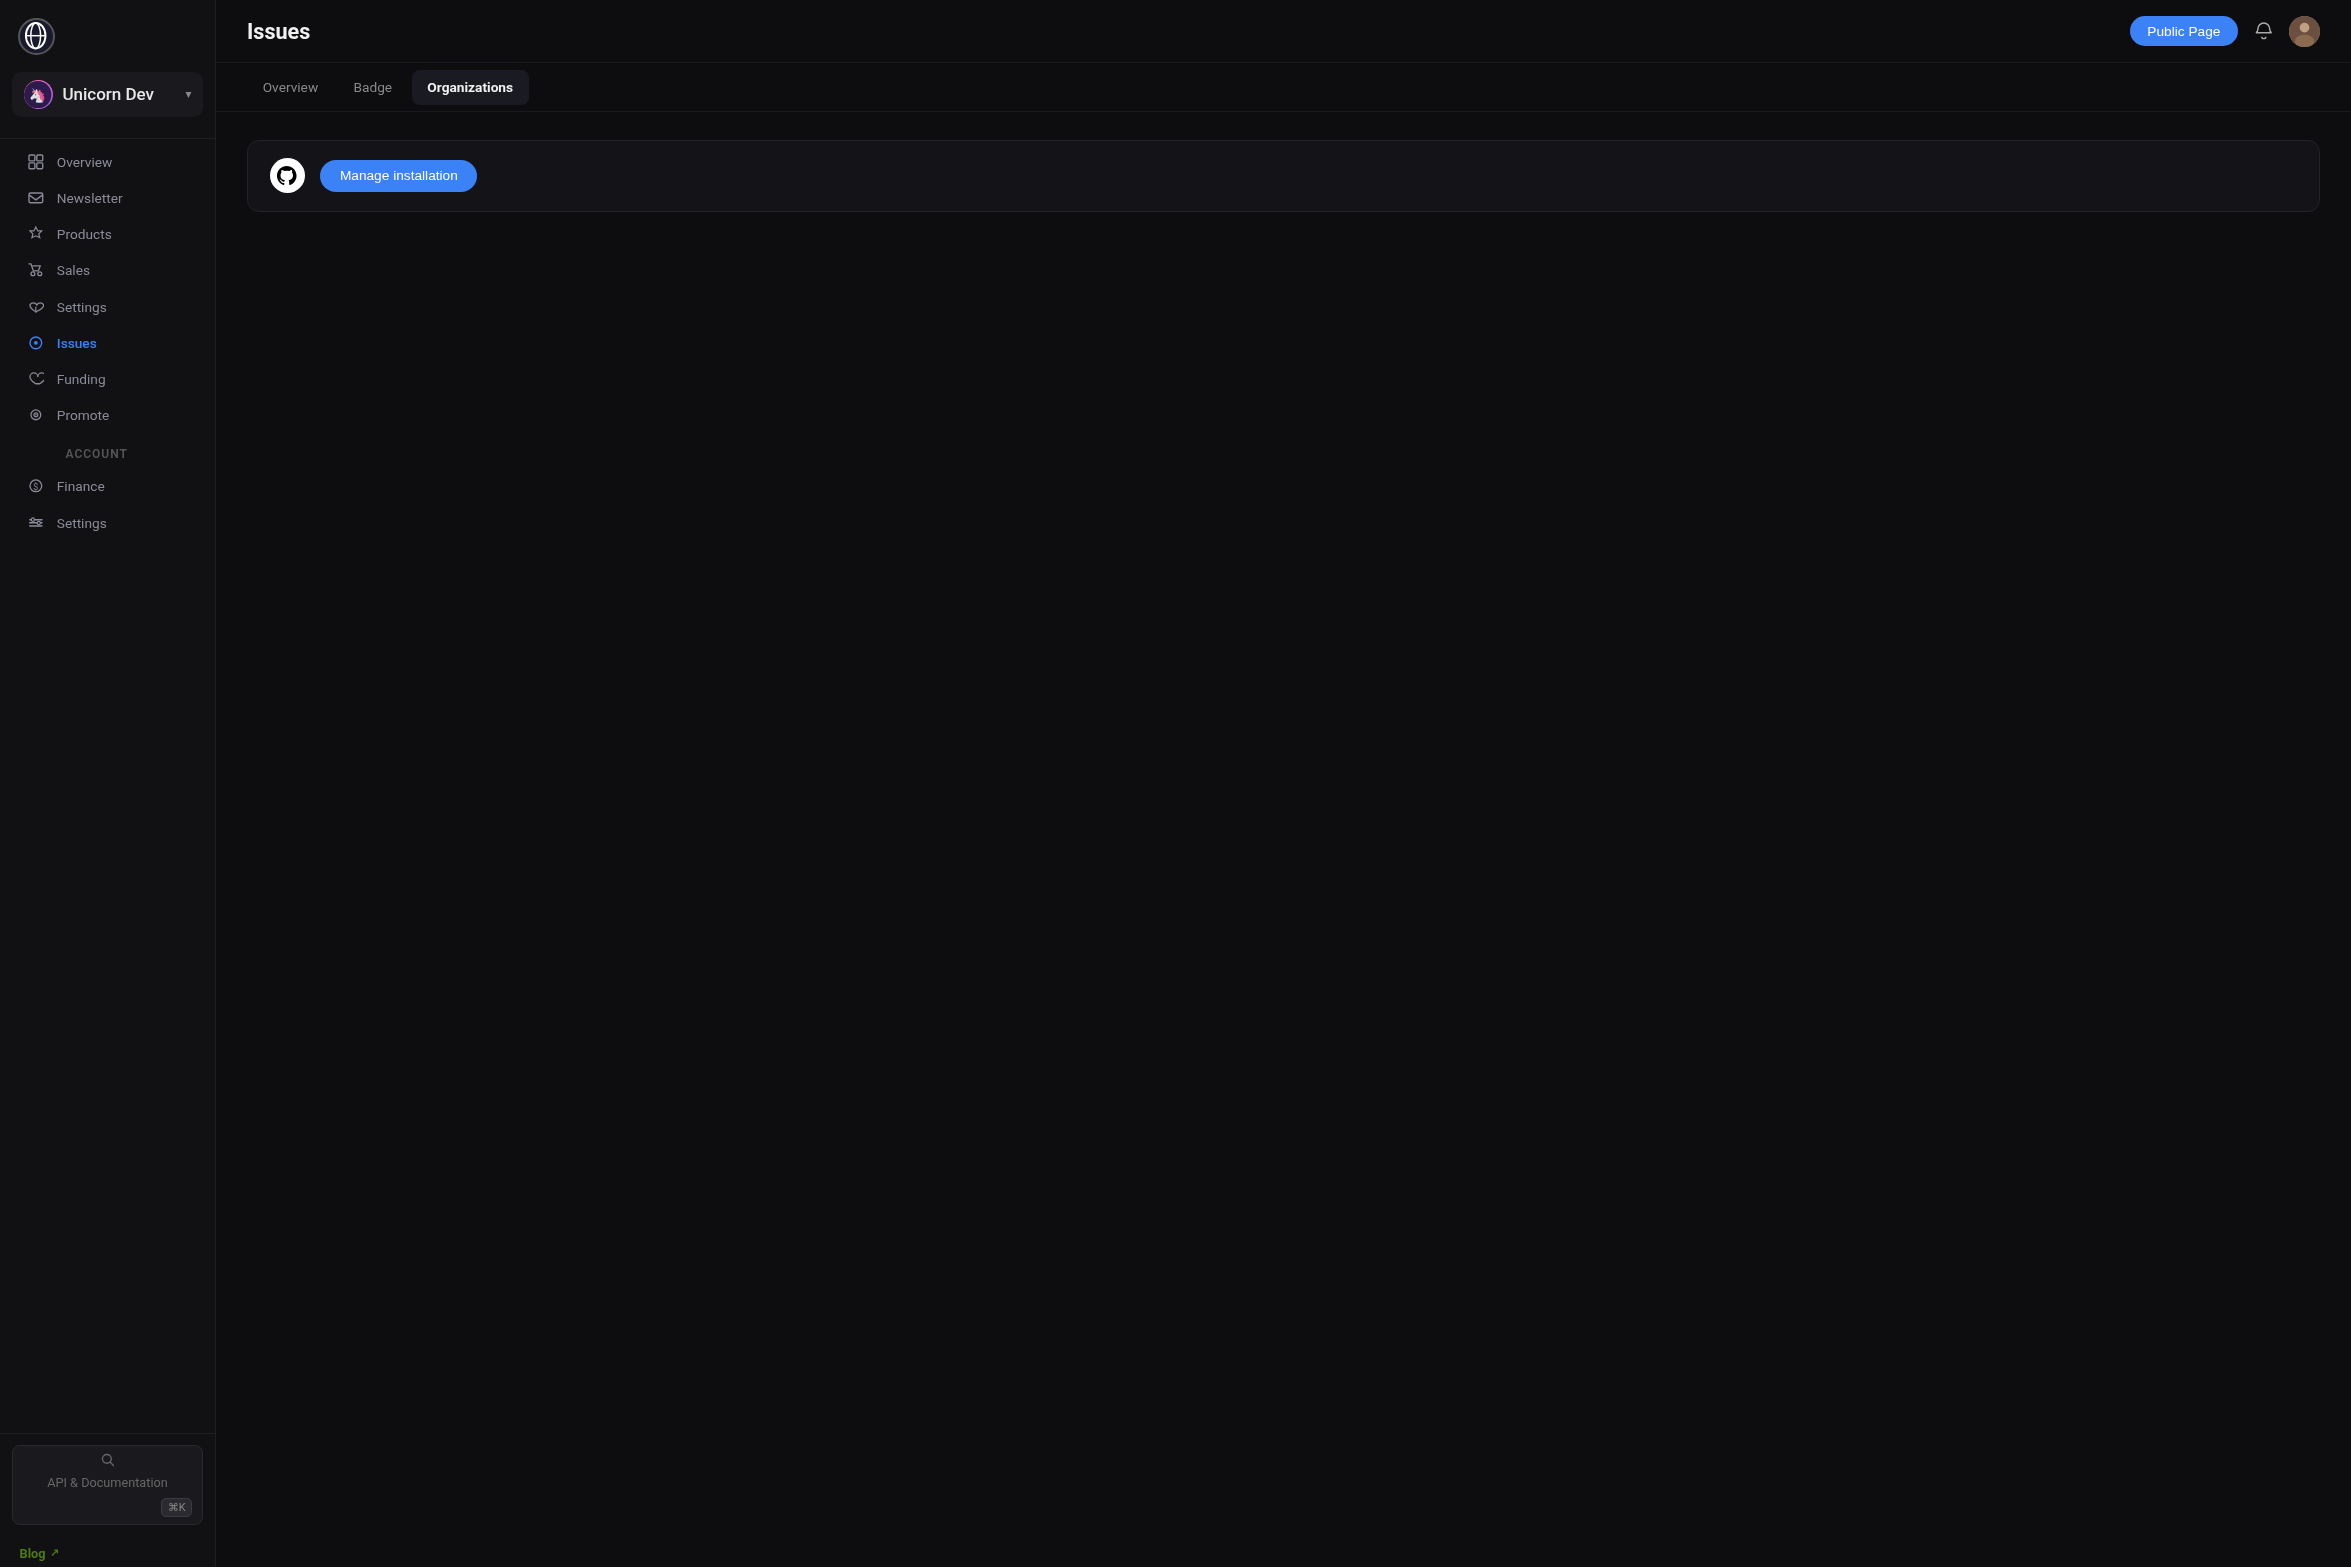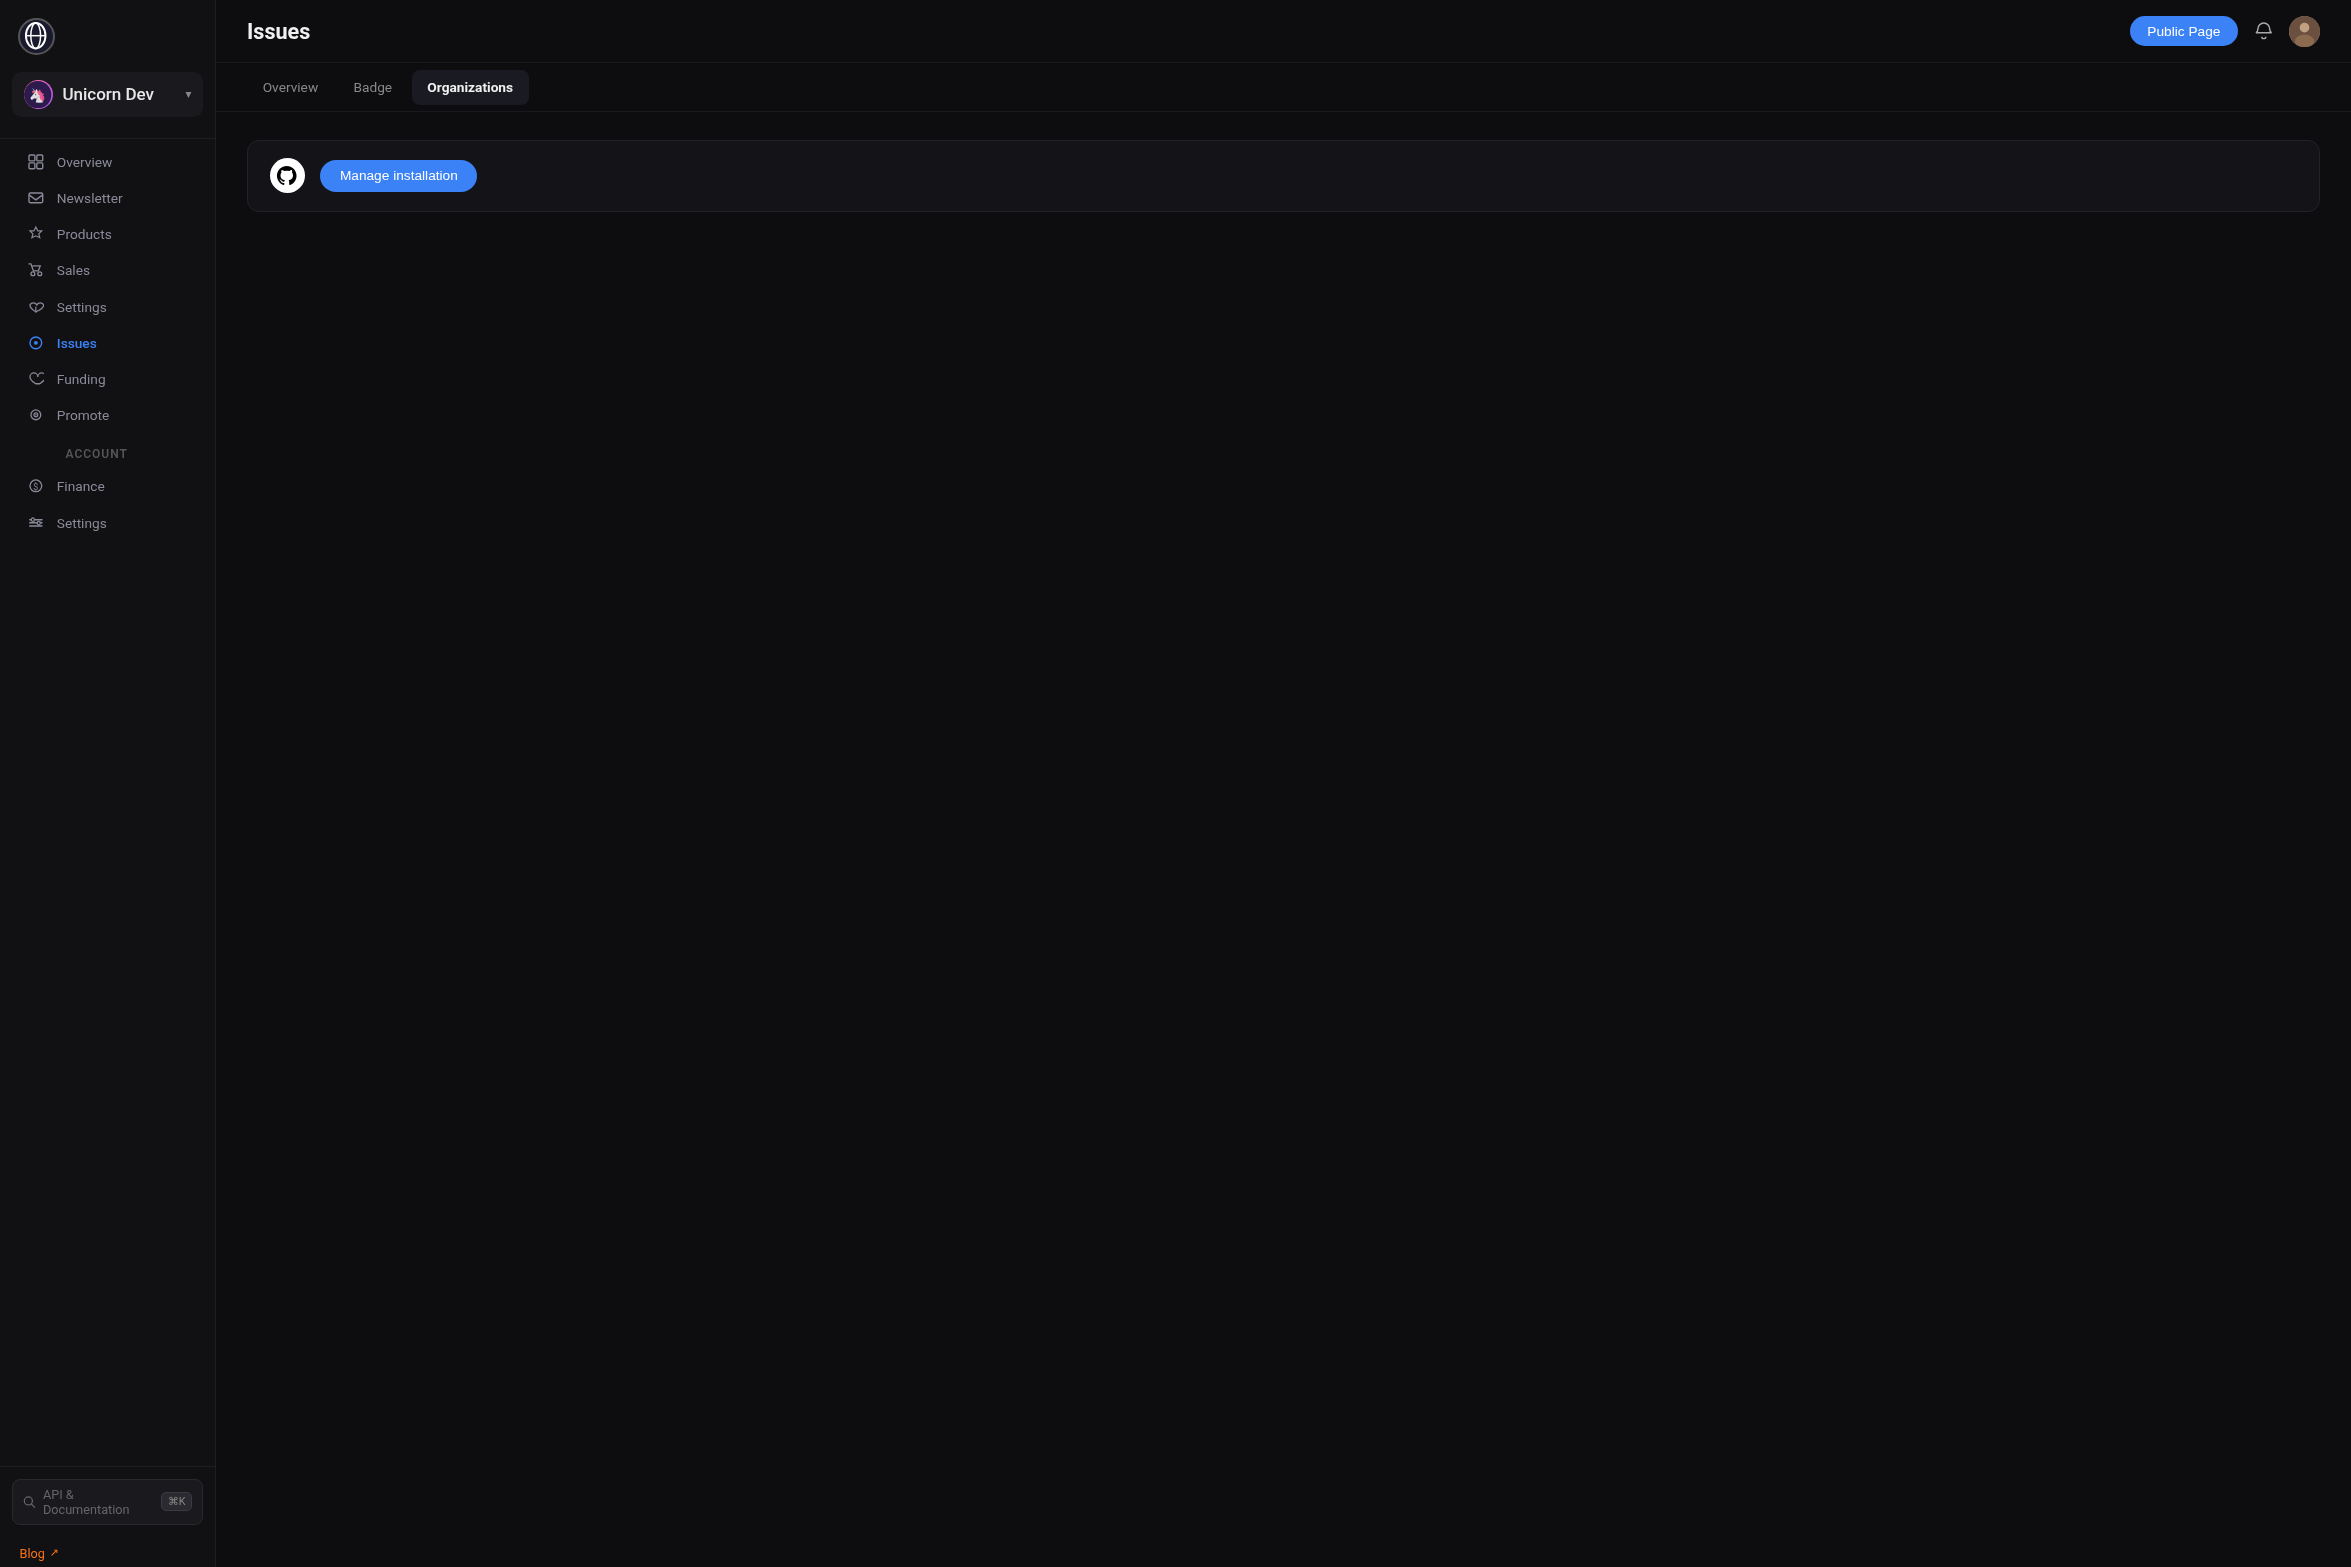--- a/index.html
+++ b/index.html
@@ -123,38 +123,40 @@
       display: flex;
       align-items: center;
       gap: 7.8px;
       background: #1a1a1e;
       border: 1px solid #2a2a2e;
       border-radius: 7.8px;
       padding: 6.9px 9.8px;
       cursor: pointer;
       color: #666;
       font-size: 12.7px;
+      flex-direction: column;
     }
     .search-bar .kbd {
       margin-left: auto;
       background: #2a2a30;
       border: 1px solid #3a3a44;
       border-radius: 4.9px;
       padding: 2px 5.9px;
       font-size: 10.8px;
       color: #888;
     }
     .sidebar-footer-link {
       padding: 9.8px 19.6px 5.9px 19.6px;
-      color: #f97316;
+      color: #4d7c0f;
       font-size: 12.7px;
       display: flex;
       align-items: flex-start;
       gap: 4.9px;
       cursor: pointer;
+      font-weight: bold;
     }
     
     .main-content {
       flex: 1;
       display: flex;
       flex-direction: column;
       background: #0d0d0f;
     }
     
     .topbar {

